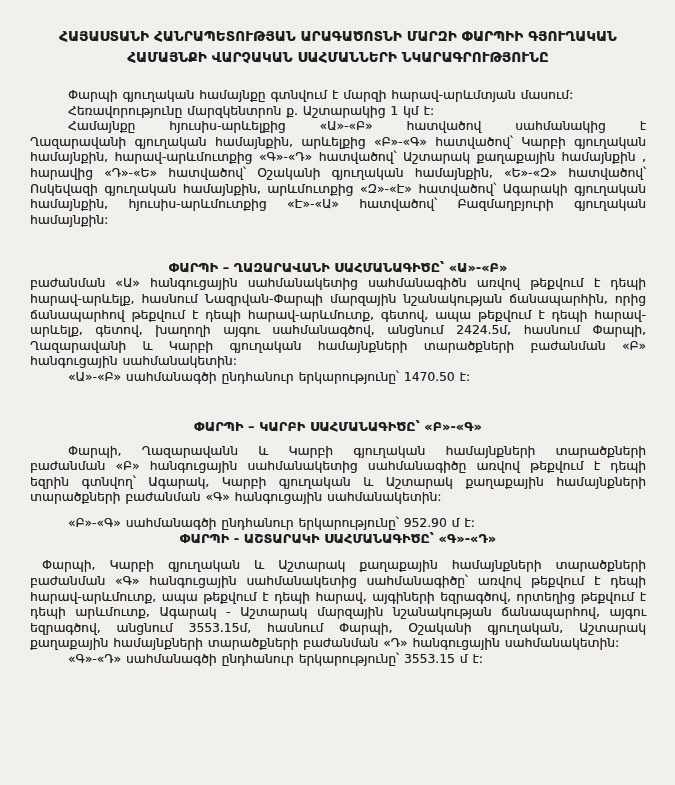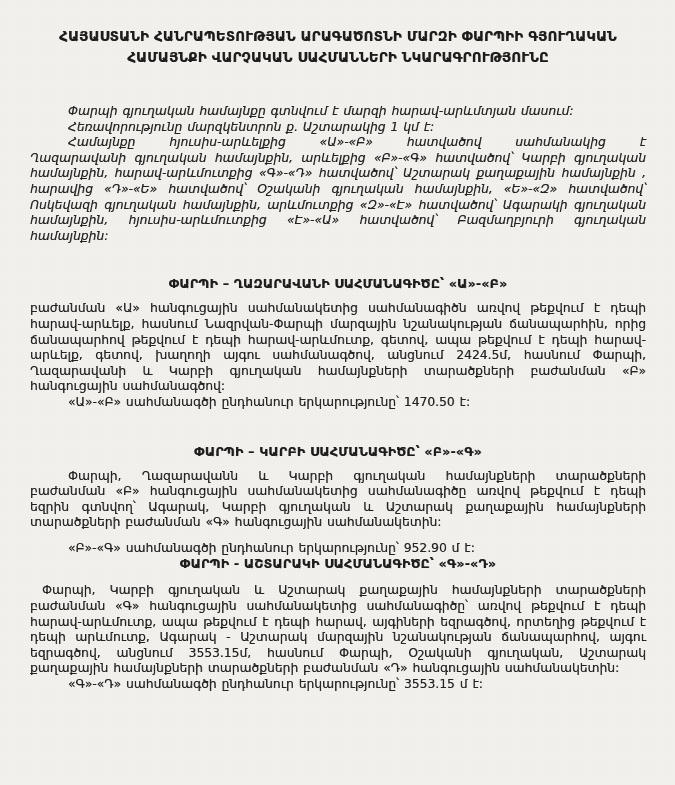--- a/index.html
+++ b/index.html
@@ -25,21 +25,21 @@
     text-align: center;
   }
   .t-line {
     font-size: 13.4px;
     line-height: 21px;
     font-weight: bold;
     letter-spacing: 0.2px;
     color: #1d1c1b;
     text-shadow: 0.4px 0 0 rgba(30,28,26,0.55);
   }
-  .intro { margin-top: 36px; font-style: italic; }
+  .intro { margin-top: 20px; }
   .ln {
     font-size: 12.3px;
     line-height: 15.6px;
     color: #232221;
     text-shadow: 0.35px 0 0 rgba(35,33,31,0.5);
     word-spacing: 1px;
     white-space: normal;
   }
   .j { text-align: justify; text-align-last: justify; }
   .ind { text-indent: 38px; }
@@ -47,21 +47,21 @@
   .sec-h {
     margin: 0;
     font-size: 12.6px;
     line-height: 16px;
     font-weight: bold;
     text-align: center;
     letter-spacing: 0.2px;
     color: #1d1c1b;
     text-shadow: 0.4px 0 0 rgba(30,28,26,0.55);
   }
-  .h1-gap { margin-top: 32px; margin-bottom: 9px; }
+  .h1-gap { margin-top: 32px; }
   .h2-gap { margin-top: 33px; margin-bottom: 9px; }
   .h3-gap { margin-bottom: 11px; }
   .len-gap { margin-top: 10px; }
 </style>
 </head>
 <body>
 
 <div class="page">
 
   <header class="doc-title">
@@ -81,21 +81,21 @@
     <div class="ln">համայնքին:</div>
   </section>
 
   <section>
     <h2 class="sec-h h1-gap">ՓԱՐՊԻ – ՂԱԶԱՐԱՎԱՆԻ ՍԱՀՄԱՆԱԳԻԾԸ՝ «Ա»-«Բ»</h2>
     <div class="ln j">բաժանման «Ա» հանգուցային սահմանակետից սահմանագիծն առվով թեքվում է դեպի</div>
     <div class="ln j">հարավ-արևելք, հասնում Նազրվան-Փարպի մարզային նշանակության ճանապարհին, որից</div>
     <div class="ln j">ճանապարհով թեքվում է դեպի հարավ-արևմուտք, գետով, ապա թեքվում է դեպի հարավ-</div>
     <div class="ln j">արևելք, գետով, խաղողի այգու սահմանագծով, անցնում 2424.5մ, հասնում Փարպի,</div>
     <div class="ln j">Ղազարավանի և Կարբի գյուղական համայնքների տարածքների բաժանման «Բ»</div>
-    <div class="ln">հանգուցային սահմանագծով:</div>
+    <div class="ln">հանգուցային սահմանակետին:</div>
     <div class="ln ind">«Ա»-«Բ» սահմանագծի ընդհանուր երկարությունը՝ 1470.50 է:</div>
   </section>
 
   <section>
     <h2 class="sec-h h2-gap">ՓԱՐՊԻ – ԿԱՐԲԻ ՍԱՀՄԱՆԱԳԻԾԸ՝ «Բ»-«Գ»</h2>
     <div class="ln ind j">Փարպի, Ղազարավանն և Կարբի գյուղական համայնքների տարածքների</div>
     <div class="ln j">բաժանման «Բ» հանգուցային սահմանակետից սահմանագիծը առվով թեքվում է դեպի</div>
     <div class="ln j">եզրին գտնվող՝ Ագարակ, Կարբի գյուղական և Աշտարակ քաղաքային համայնքների</div>
     <div class="ln">տարածքների բաժանման «Գ» հանգուցային սահմանակետին:</div>
     <div class="ln ind len-gap">«Բ»-«Գ» սահմանագծի ընդհանուր երկարությունը՝ 952.90 մ է:</div>

